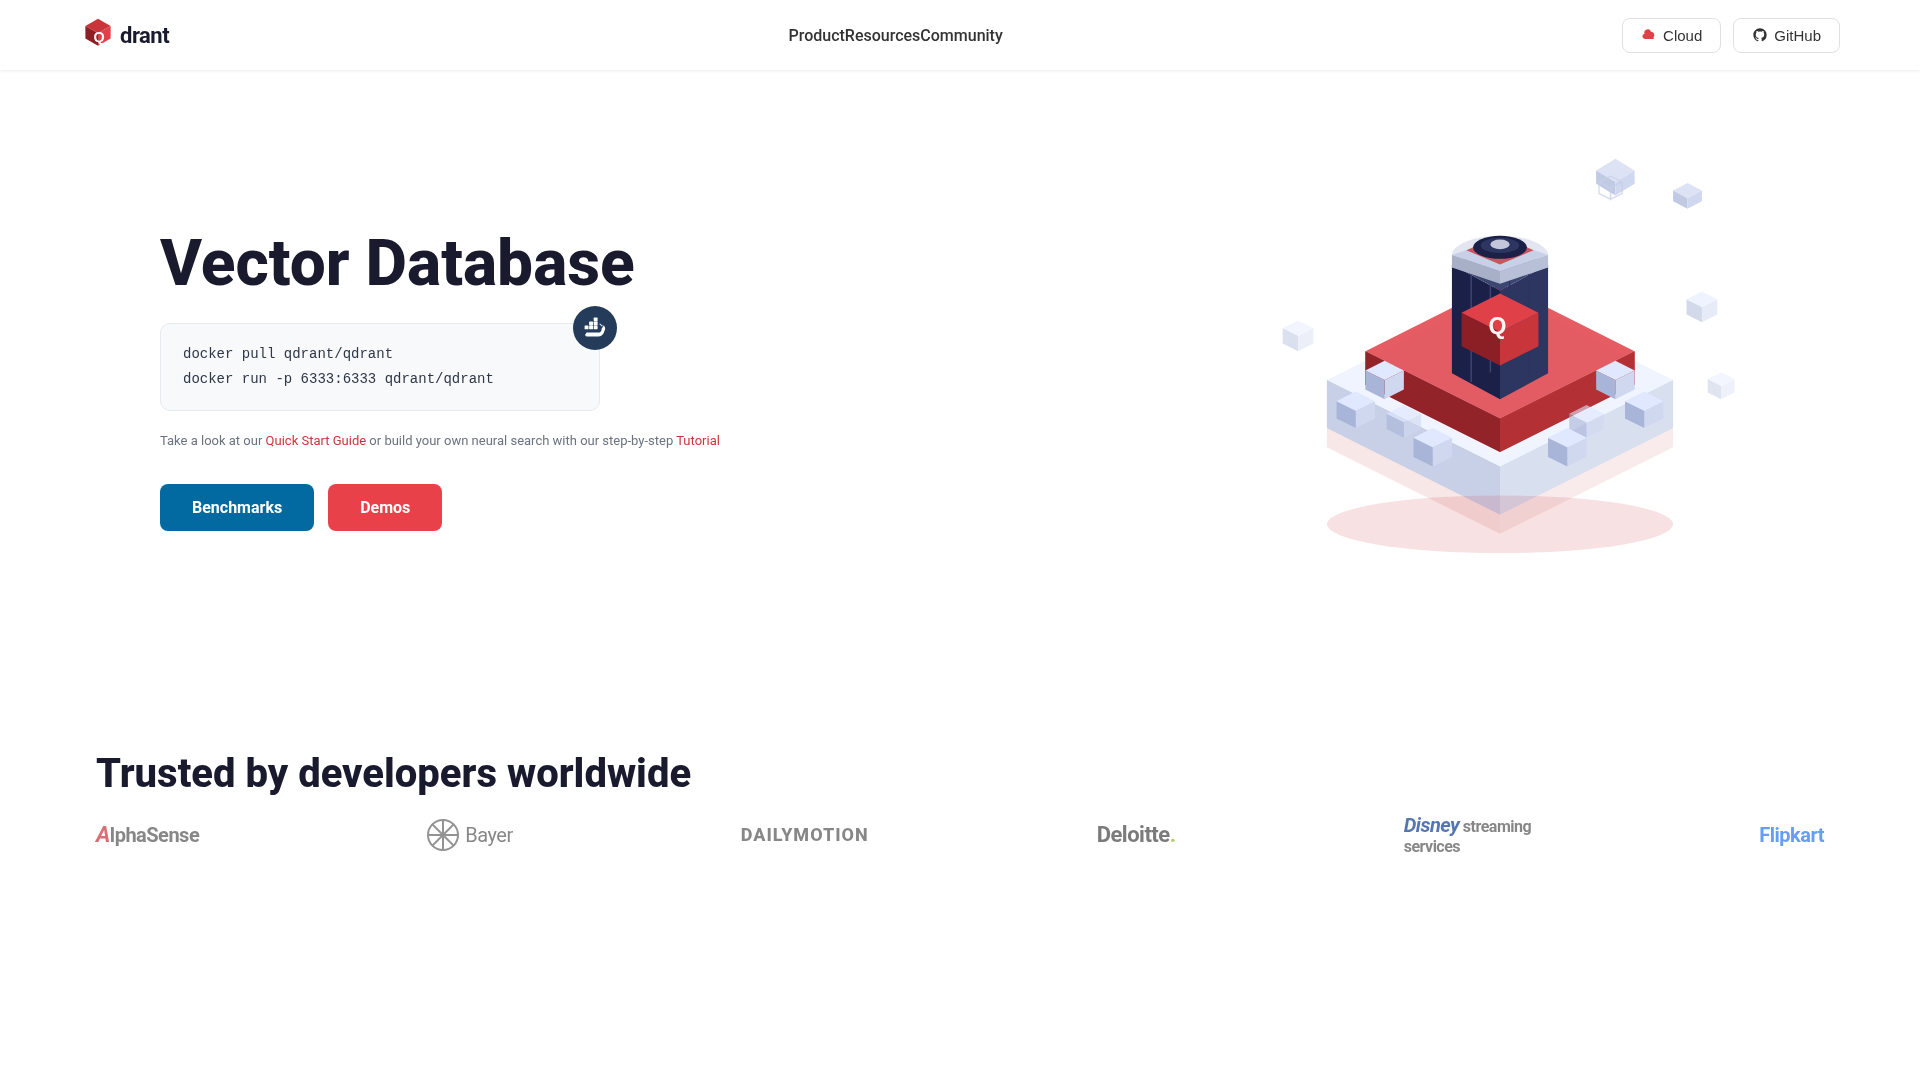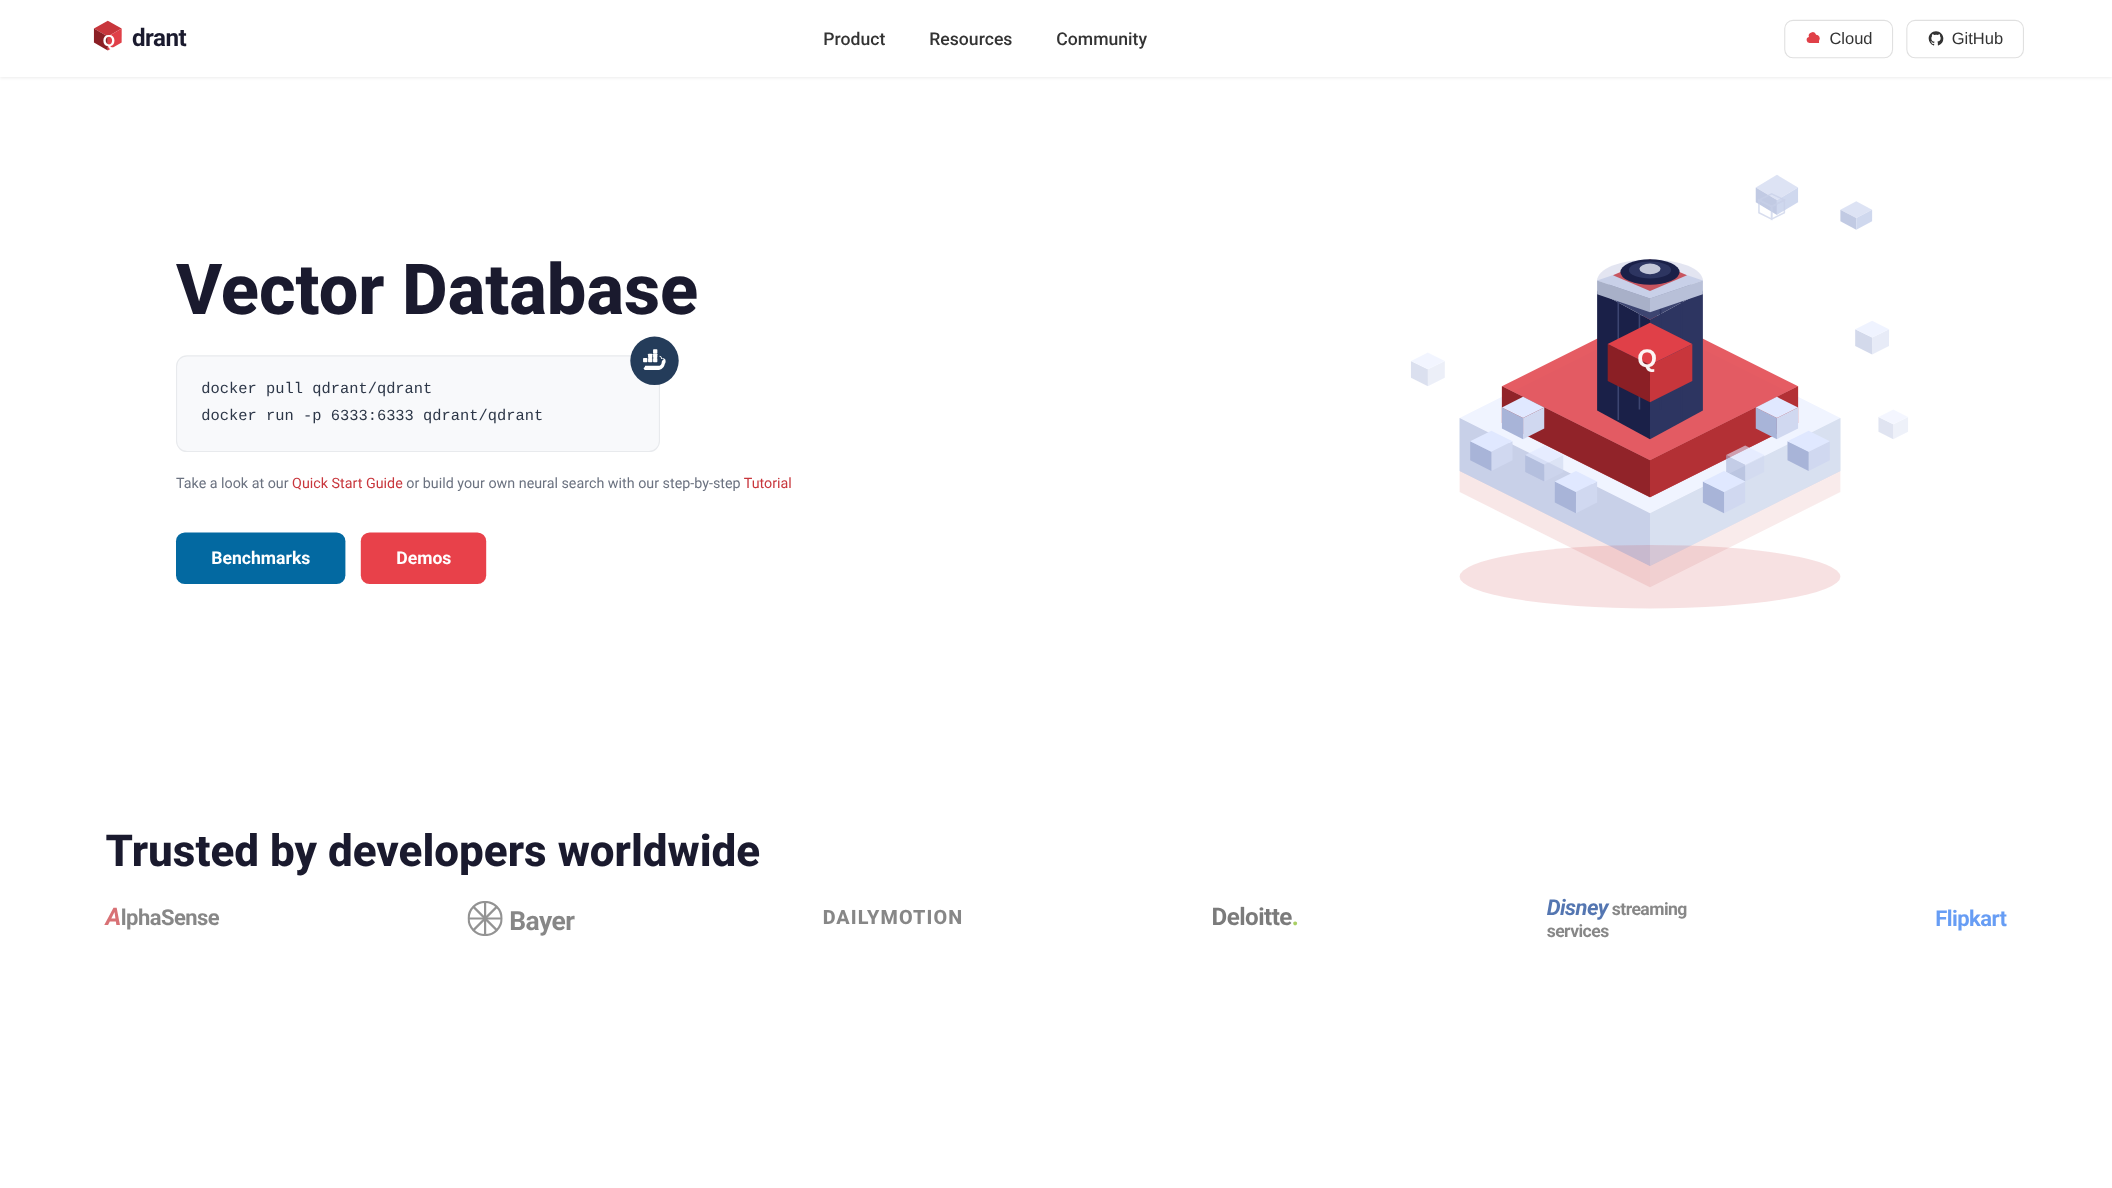--- a/index.html
+++ b/index.html
@@ -6,21 +6,21 @@
     body { font-family: -apple-system, BlinkMacSystemFont, 'Segoe UI', Roboto, sans-serif; background: #ffffff; color: #1a1a2e; overflow-x: hidden; }
 
     
     nav {
       display: flex; align-items: center; justify-content: space-between;
       padding: 0 80px; height: 70px; background: #fff;
       box-shadow: 0 1px 3px rgba(0,0,0,0.08); position: sticky; top: 0; z-index: 100;
     }
     .nav-logo { display: flex; align-items: center; gap: 4px; text-decoration: none; }
     .logo-text { font-size: 22px; font-weight: 700; color: #1a1a2e; letter-spacing: -0.5px; }
-    .nav-links { display: flex; align-items: center; gap: 40px; }
+    .nav-links { display: flex; align-items: center; }
     .nav-links a { text-decoration: none; color: #333; font-size: 16px; font-weight: 500; }
     .nav-actions { display: flex; align-items: center; gap: 12px; }
     .btn-cloud {
       display: flex; align-items: flex-start; gap: 6px;
       border: 1.5px solid #e0e0e0; border-radius: 8px;
       padding: 8px 18px; background: #fff; cursor: pointer;
       font-size: 15px; font-weight: 500; color: #333;
     }
     .btn-github {
       display: flex; align-items: center; gap: 6px;
@@ -71,21 +71,21 @@
     
     .iso-scene { width: 100%; height: 100%; }
 
     
     .trusted-section { padding: 60px 96px; background: #fff; }
     .trusted-title { font-size: 40px; font-weight: 800; color: #1a1a2e; margin-bottom: 16px; }
     .trusted-desc { font-size: 16px; color: #6b7280; line-height: 1.6; max-width: 740px; margin-bottom: 50px; }
 
     
     .logos-row { display: flex; align-items: center; justify-content: space-between; flex-wrap: wrap; gap: 20px; }
-    .logo-item { display: flex; align-items: flex-end; opacity: 0.7; }
+    .logo-item { display: flex; align-items: center; opacity: 0.7; }
     .logo-item span { font-size: 22px; font-weight: 700; color: #555; letter-spacing: -0.5px; }
 
     
     .qdrant-q {
       width: 36px; height: 36px;
     }
   </style>
 </head>
 <body>
 
@@ -294,21 +294,21 @@
     </div>
 
     <div class="logo-item">
       <svg width="32" height="32" viewBox="0 0 32 32">
         <circle cx="16" cy="16" r="15" fill="none" stroke="#666" stroke-width="2"></circle>
         <line x1="16" y1="1" x2="16" y2="31" stroke="#666" stroke-width="2"></line>
         <line x1="1" y1="16" x2="31" y2="16" stroke="#666" stroke-width="2"></line>
         <line x1="5" y1="5" x2="27" y2="27" stroke="#666" stroke-width="2"></line>
         <line x1="27" y1="5" x2="5" y2="27" stroke="#666" stroke-width="2"></line>
       </svg>
-      <span style="font-size:24px;font-weight:700;color:#555;margin-left:6px;">Bayer</span>
+      <span style="font-size:20px;font-weight:400;color:#555;margin-left:6px;">Bayer</span>
     </div>
 
     <div class="logo-item">
       <span style="font-size:18px;font-weight:800;color:#555;letter-spacing:1px;">DAILYMOTION</span>
     </div>
 
     <div class="logo-item">
       <span style="font-size:22px;font-weight:700;color:#444;">Deloitte<span style="color:#86bc25;">.</span></span>
     </div>
 

